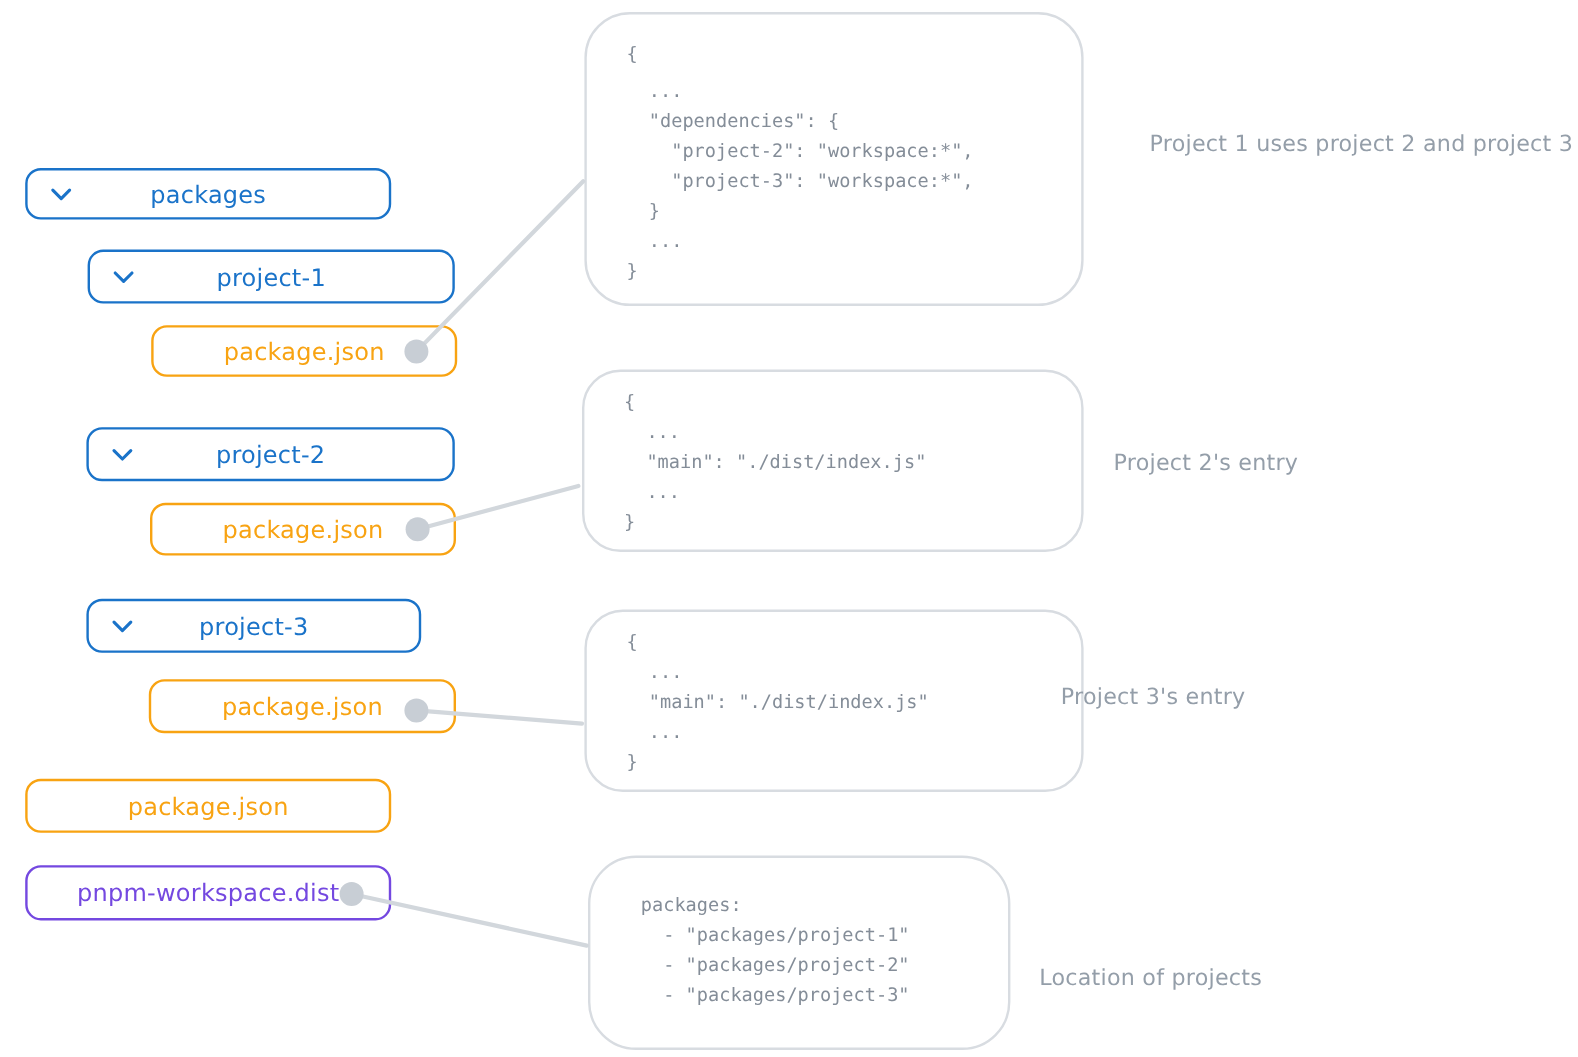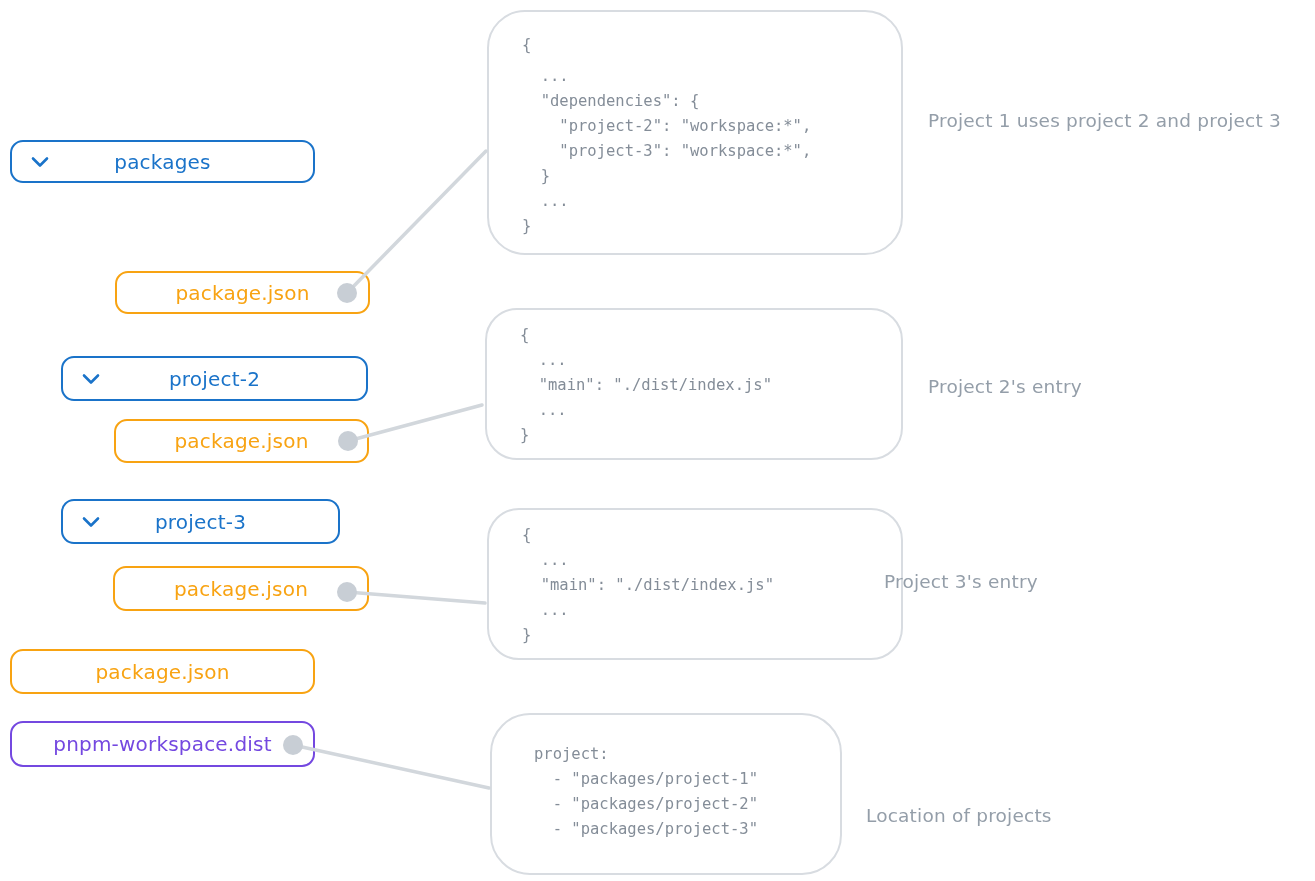--- a/index.html
+++ b/index.html
@@ -15,20 +15,21 @@
   .tree-box {
     position: absolute;
     background: #ffffff;
     border: 2.4px solid;
     border-radius: 13px;
     display: flex;
     align-items: center;
     justify-content: center;
     box-sizing: border-box;
     z-index: 2;
+    margin-left: 11px;
   }
   .tree-box.blue   { border-color: #1a73c9; color: #1a73c9; }
   .tree-box.orange { border-color: #f8a312; color: #f8a312; justify-content: center; }
   .tree-box.purple { border-color: #7448e0; color: #7448e0; }
   .tree-label {
     font-size: 20px;
     letter-spacing: 0.2px;
     white-space: nowrap;
   }
   .chev {
@@ -90,20 +91,26 @@
     <circle cx="293" cy="745" r="10" fill="#c8ced5"></circle>
   </svg>
 
   <div class="tree-box blue" style="left:10px; top:140px; width:305px; height:43px;">
     <svg class="chev" viewBox="0 0 18 13">
       <polyline points="2,3 9,10 16,3" fill="none" stroke="#1a73c9" stroke-width="2.6" stroke-linecap="round" stroke-linejoin="round"></polyline>
     </svg>
     <span class="tree-label">packages</span>
   </div>
 
+  <div class="tree-box blue" style="left:62px; top:208px; width:306px; height:45px;">
+    <svg class="chev" viewBox="0 0 18 13">
+      <polyline points="2,3 9,10 16,3" fill="none" stroke="#1a73c9" stroke-width="2.6" stroke-linecap="round" stroke-linejoin="round"></polyline>
+    </svg>
+    <span class="tree-label">project-1</span>
+  </div>
 
   <div class="tree-box orange" style="left:115px; top:271px; width:255px; height:43px;">
     <span class="tree-label">package.json</span>
   </div>
 
   <div class="tree-box blue" style="left:61px; top:356px; width:307px; height:45px;">
     <svg class="chev" viewBox="0 0 18 13">
       <polyline points="2,3 9,10 16,3" fill="none" stroke="#1a73c9" stroke-width="2.6" stroke-linecap="round" stroke-linejoin="round"></polyline>
     </svg>
     <span class="tree-label">project-2</span>
@@ -153,24 +160,24 @@
 
   <div class="code-box" style="left:487px; top:508px; width:416px; height:152px; border-radius:32px; padding:13px 0 0 33px;">
     <div class="code-line">{</div>
     <div class="code-line">  ...</div>
     <div class="code-line">  "main": "./dist/index.js"</div>
     <div class="code-line">  ...</div>
     <div class="code-line">}</div>
   </div>
 
   <div class="code-box" style="left:490px; top:713px; width:352px; height:162px; border-radius:40px; padding:27px 0 0 42px;">
-    <div class="code-line">project:</div>
+    <div class="code-line">packages:</div>
     <div class="code-line">  - "packages/project-1"</div>
     <div class="code-line">  - "packages/project-2"</div>
     <div class="code-line">  - "packages/project-3"</div>
   </div>
 
-  <div class="annotation" style="left:928px; top:110px;">Project 1 uses project 2 and project 3</div>
+  <div class="annotation" style="left:958px; top:110px;">Project 1 uses project 2 and project 3</div>
   <div class="annotation" style="left:928px; top:376px;">Project 2's entry</div>
   <div class="annotation" style="left:884px; top:571px;">Project 3's entry</div>
   <div class="annotation" style="left:866px; top:781px;margin-top:24px;">Location of projects</div>
 
 </div>
 
 </body></html>

